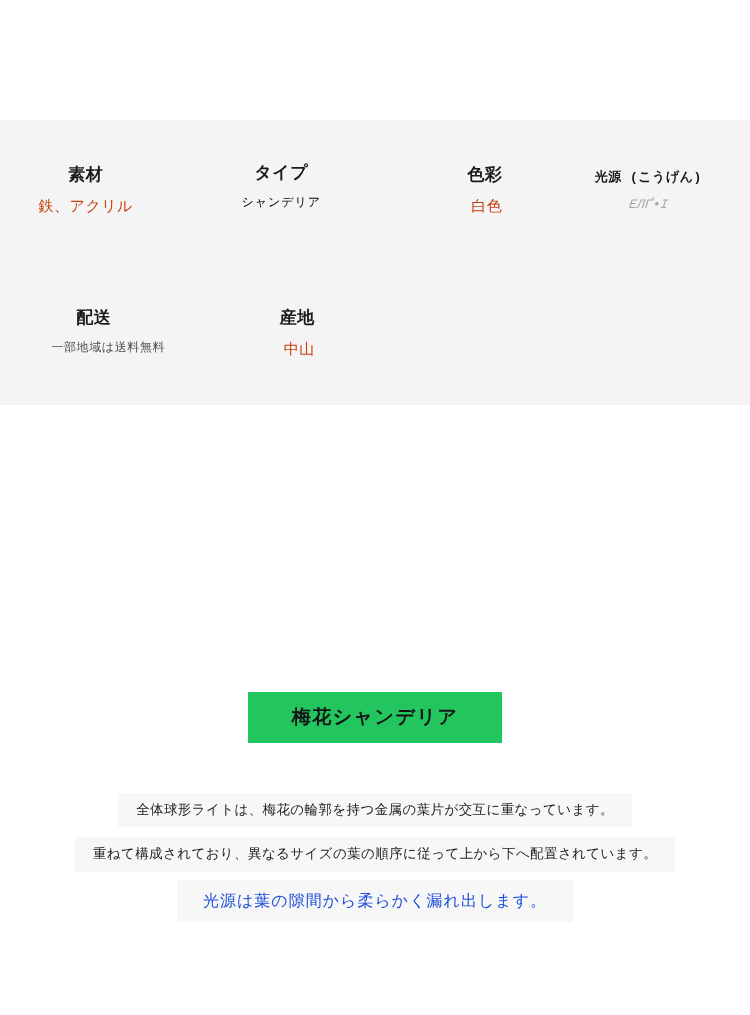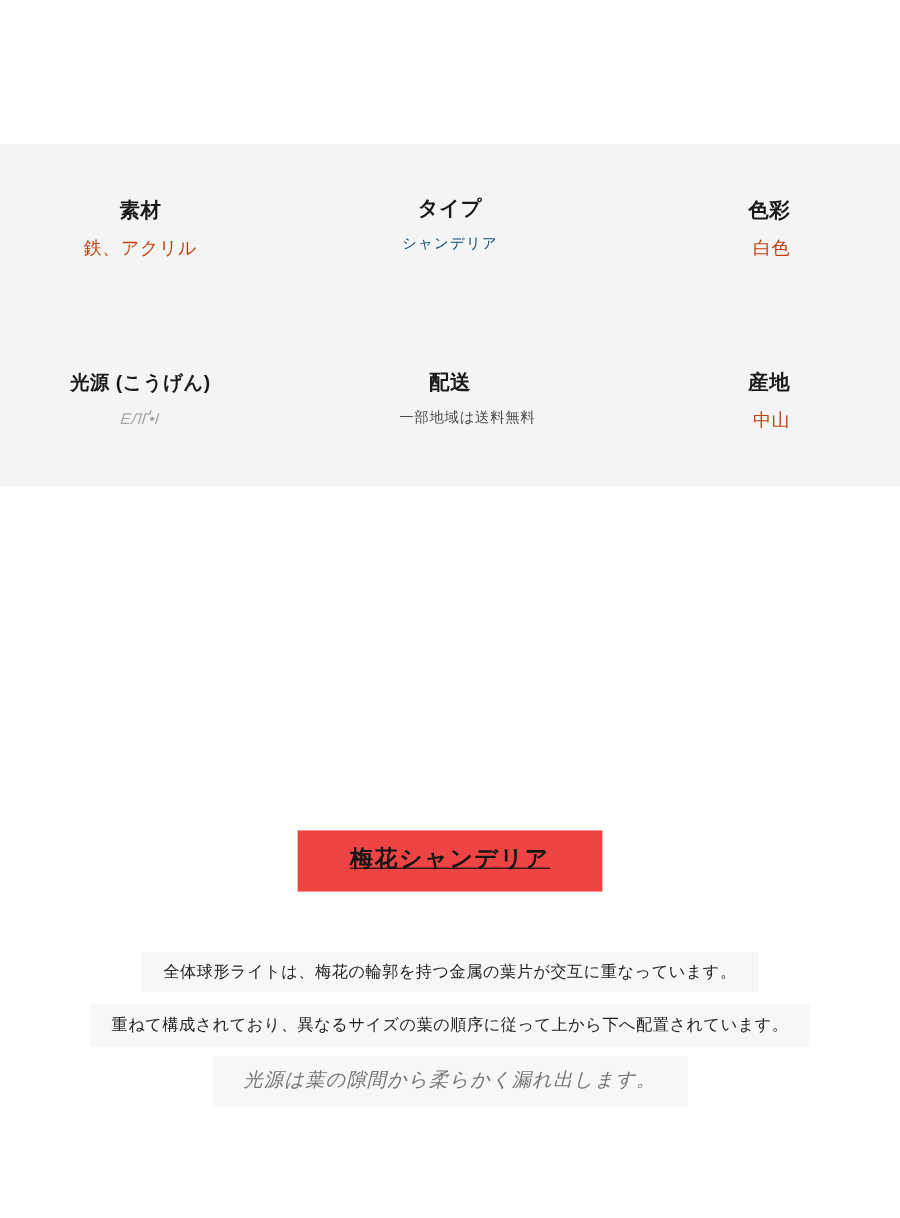--- a/index.html
+++ b/index.html
@@ -22,57 +22,58 @@
     left: 0;
     top: 120px;
     width: 750px;
     height: 285px;
     background: #f4f4f4;
   }
   .spec-grid {
     width: 100%;
     height: 100%;
     display: grid;
-    grid-template-columns: 1fr 1fr 1fr;
+    grid-template-columns: 1fr 1fr 1fr 1fr;
     grid-template-rows: 1fr 1fr;
     align-items: center;
     justify-items: center;
+    font-family: Liberation Mono, monospace;
   }
   .spec-cell {
     text-align: center;
     padding: 0 8px;
     box-sizing: border-box;
   }
   .spec-cell.col1 { transform: translateX(-8px); }
   .spec-cell.col3 { transform: translateX(16px); text-align: right; }
   .spec-row1 { transform: translateY(-4px); }
   .spec-row2 { transform: translateY(-2px); }
 
   .spec-label {
     font-size: 17px;
     font-weight: 700;
     color: #1a1a1a;
     letter-spacing: 0.5px;
     line-height: 1.4;
     white-space: nowrap;
   }
   .spec-label.small {
-    font-size: 16px;
+    font-size: 13px;
   }
   .spec-value {
     margin-top: 9px;
     font-size: 15px;
     color: #c2410c;
     letter-spacing: 0.5px;
     line-height: 1.4;
     white-space: nowrap;
   }
   .spec-value.tiny {
     font-size: 12px;
-    color: #0c4a6e;
+    color: #000000;
     letter-spacing: 1px;
     text-align: center;
   }
   .spec-value.faint {
     font-size: 13px;
     color: #8e8e8e;
     font-style: italic;
     letter-spacing: 0px;
     transform: skewX(-6deg);
     opacity: 0.75;
@@ -87,23 +88,22 @@
   
   .product-title-wrap {
     position: absolute;
     left: 0;
     top: 692px;
     width: 750px;
     text-align: center;
   }
   .product-title-bg {
     display: inline-block;
-    background: #ef4444;
+    background: #22c55e;
     padding: 12px 44px;
-    text-decoration: underline;
   }
   .product-title {
     font-size: 19px;
     font-weight: 700;
     color: #141414;
     letter-spacing: 1.5px;
     line-height: 1.4;
   }
 
   
@@ -132,22 +132,21 @@
   }
   .desc-line.highlight {
     margin-top: 8px;
   }
   .desc-line.highlight .inner {
     padding: 9px 26px;
   }
   .desc-line.highlight .desc-text {
     font-size: 16px;
     letter-spacing: 1px;
-    color: #737373;
-    font-style: italic;
+    color: #1d4ed8;
   }
   .desc-line.l2 { margin-top: 10px; }
 </style>
 </head>
 <body>
 
 <div class="spec-panel">
   <div class="spec-grid">
 
     <div class="spec-cell col1 spec-row1">

